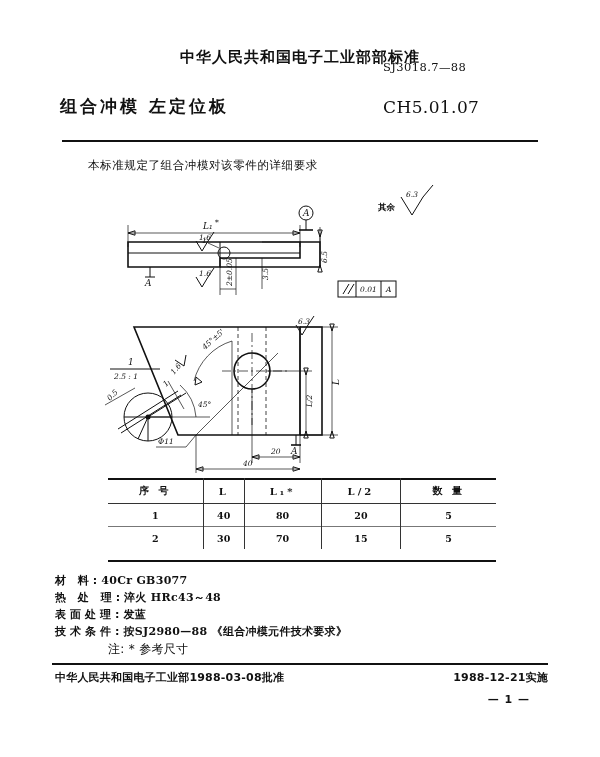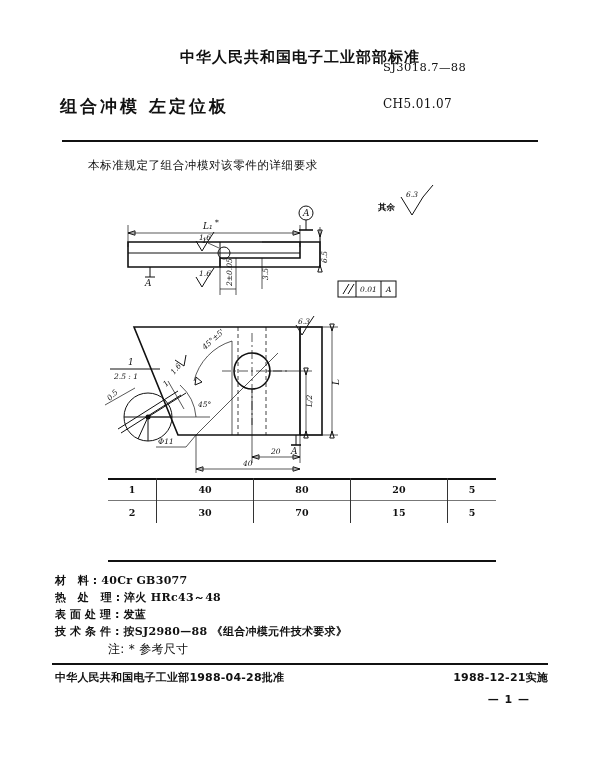--- a/index.html
+++ b/index.html
@@ -24,21 +24,21 @@
     text-align:left;
     font-size:17px;font-weight:bold;letter-spacing:3px;
   }
   .hdr-code{
     position:absolute;left:383px;top:60px;
     font-size:11.5px;font-family:"DejaVu Serif","Liberation Serif",serif;
     letter-spacing:.4px;
   }
   .hdr-code2{
     position:absolute;left:383px;top:97px;
-    font-size:12px;font-family:"DejaVu Serif","Liberation Serif",serif;
+    font-size:17px;font-family:"DejaVu Serif","Liberation Serif",serif;
     letter-spacing:.4px;
   }
   .rule-top{
     position:absolute;left:62px;right:62px;top:140px;
     border-top:2px solid #111;
   }
   .spec-line{
     position:absolute;left:88px;top:158px;
     font-size:11.5px;letter-spacing:.6px;
   }
@@ -269,20 +269,27 @@
 
     <path class="ln-thin" d="M196 250 L186 262 L156 262"></path>
     <text class="txt-s" x="158" y="259">Φ11</text>
 
   </svg>
   </div>
 
   <div class="tbl-top"></div>
   <table class="tbl">
     <tbody>
+        <tr class="head">
+      <th class="edge-l">序    号</th>
+      <th>L</th>
+      <th>L₁*</th>
+      <th>L/2</th>
+      <th class="edge-r">数    量</th>
+    </tr>
     <tr class="r1">
       <td class="edge-l">1</td>
       <td>40</td>
       <td>80</td>
       <td>20</td>
       <td class="edge-r">5</td>
     </tr>
     <tr>
       <td class="edge-l">2</td>
       <td>30</td>
@@ -304,17 +311,17 @@
     <div>
       <span class="lbl">表面处理:</span><span class="val">发蓝</span>
     </div>
     <div>
       <span class="lbl">技术条件:</span><span class="val">按SJ2980—88  《组合冲模元件技术要求》</span>
     </div>
   </div>
   <div class="note-star">注: * 参考尺寸</div>
 
   <div class="rule-bot"></div>
-  <div class="ft-left">中华人民共和国电子工业部1988-04-28批准</div>
+  <div class="ft-left">中华人民共和国电子工业部1988-03-08批准</div>
   <div class="ft-right">1988-12-21实施</div>
   <div class="ft-page">—  1  —</div>
 
 </div>
 
 </body></html>

